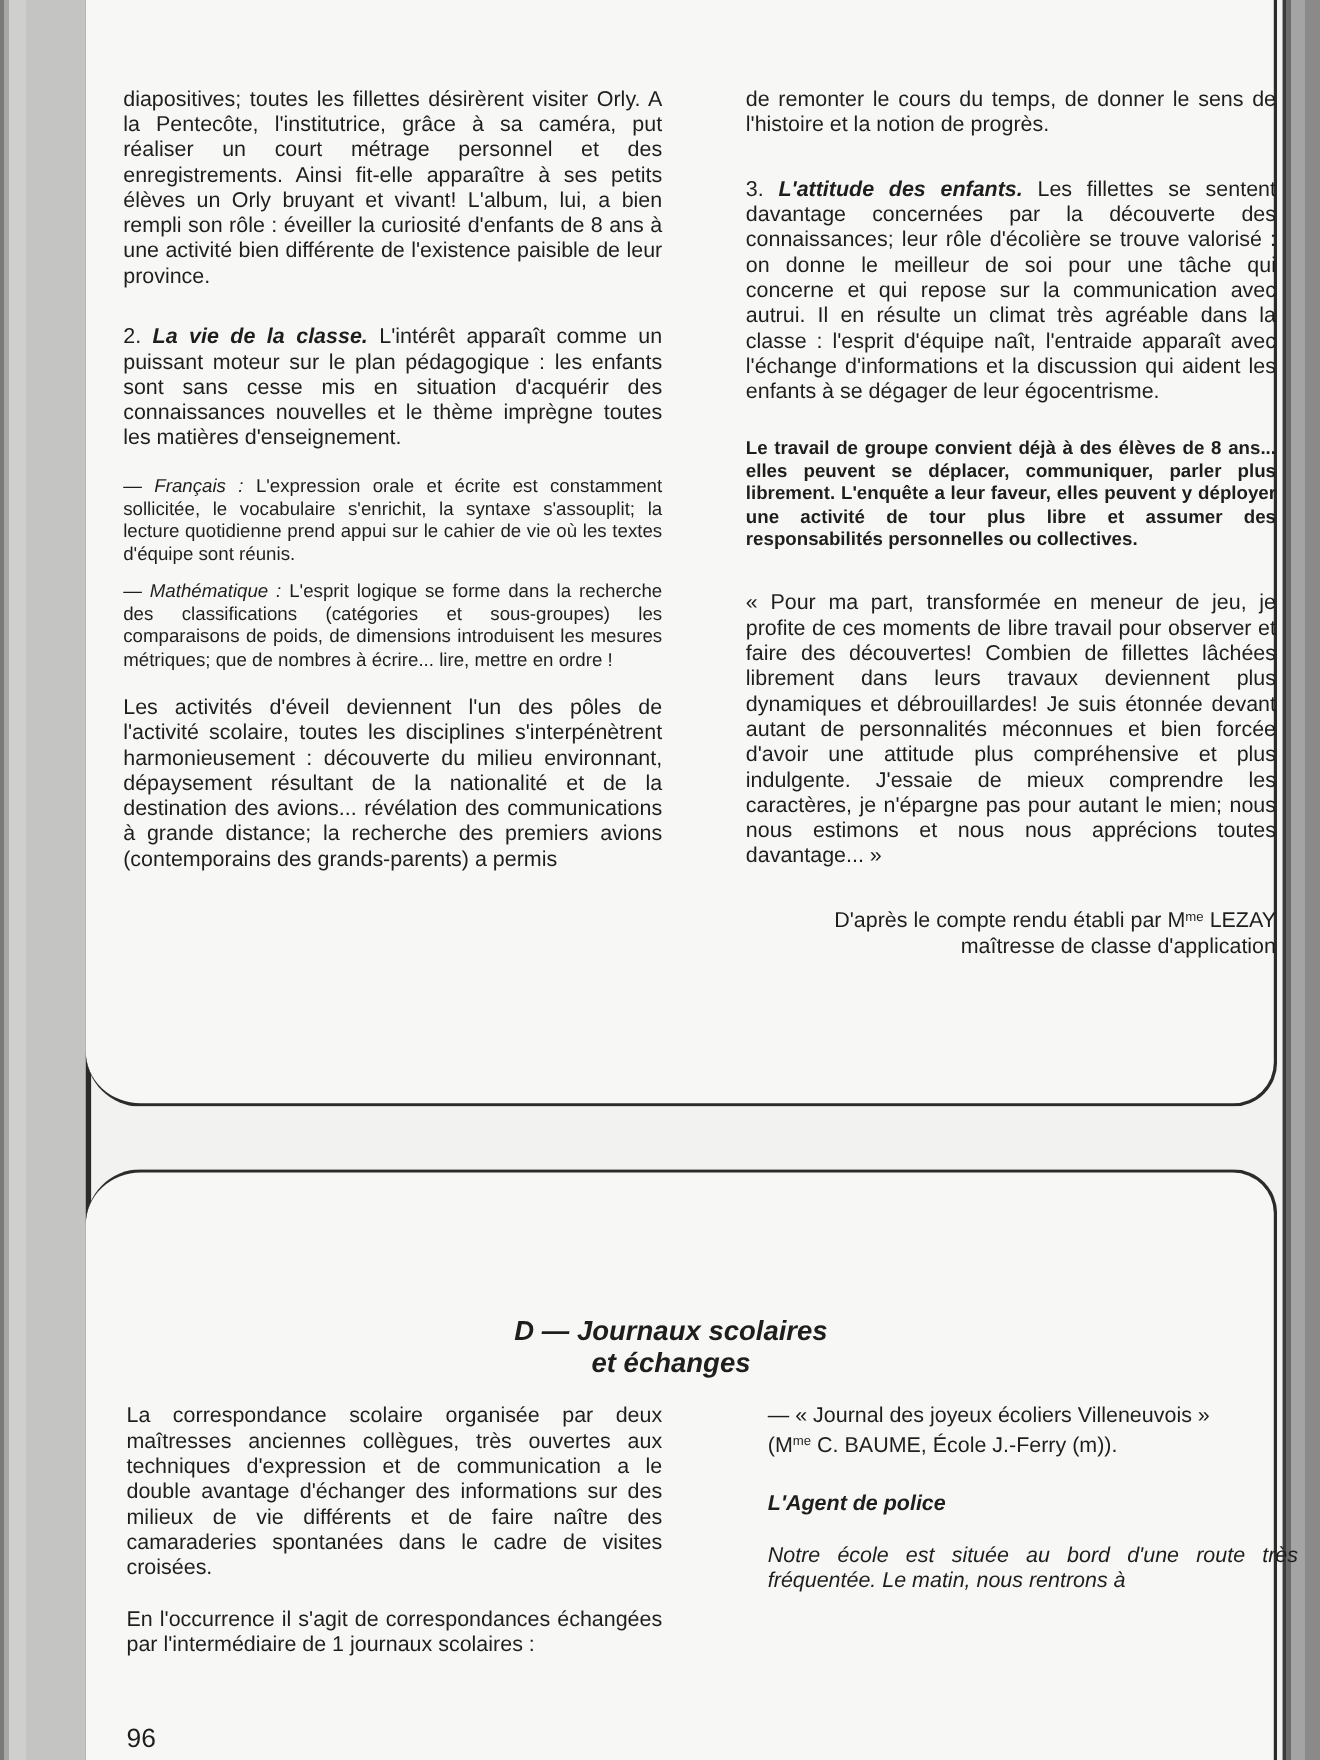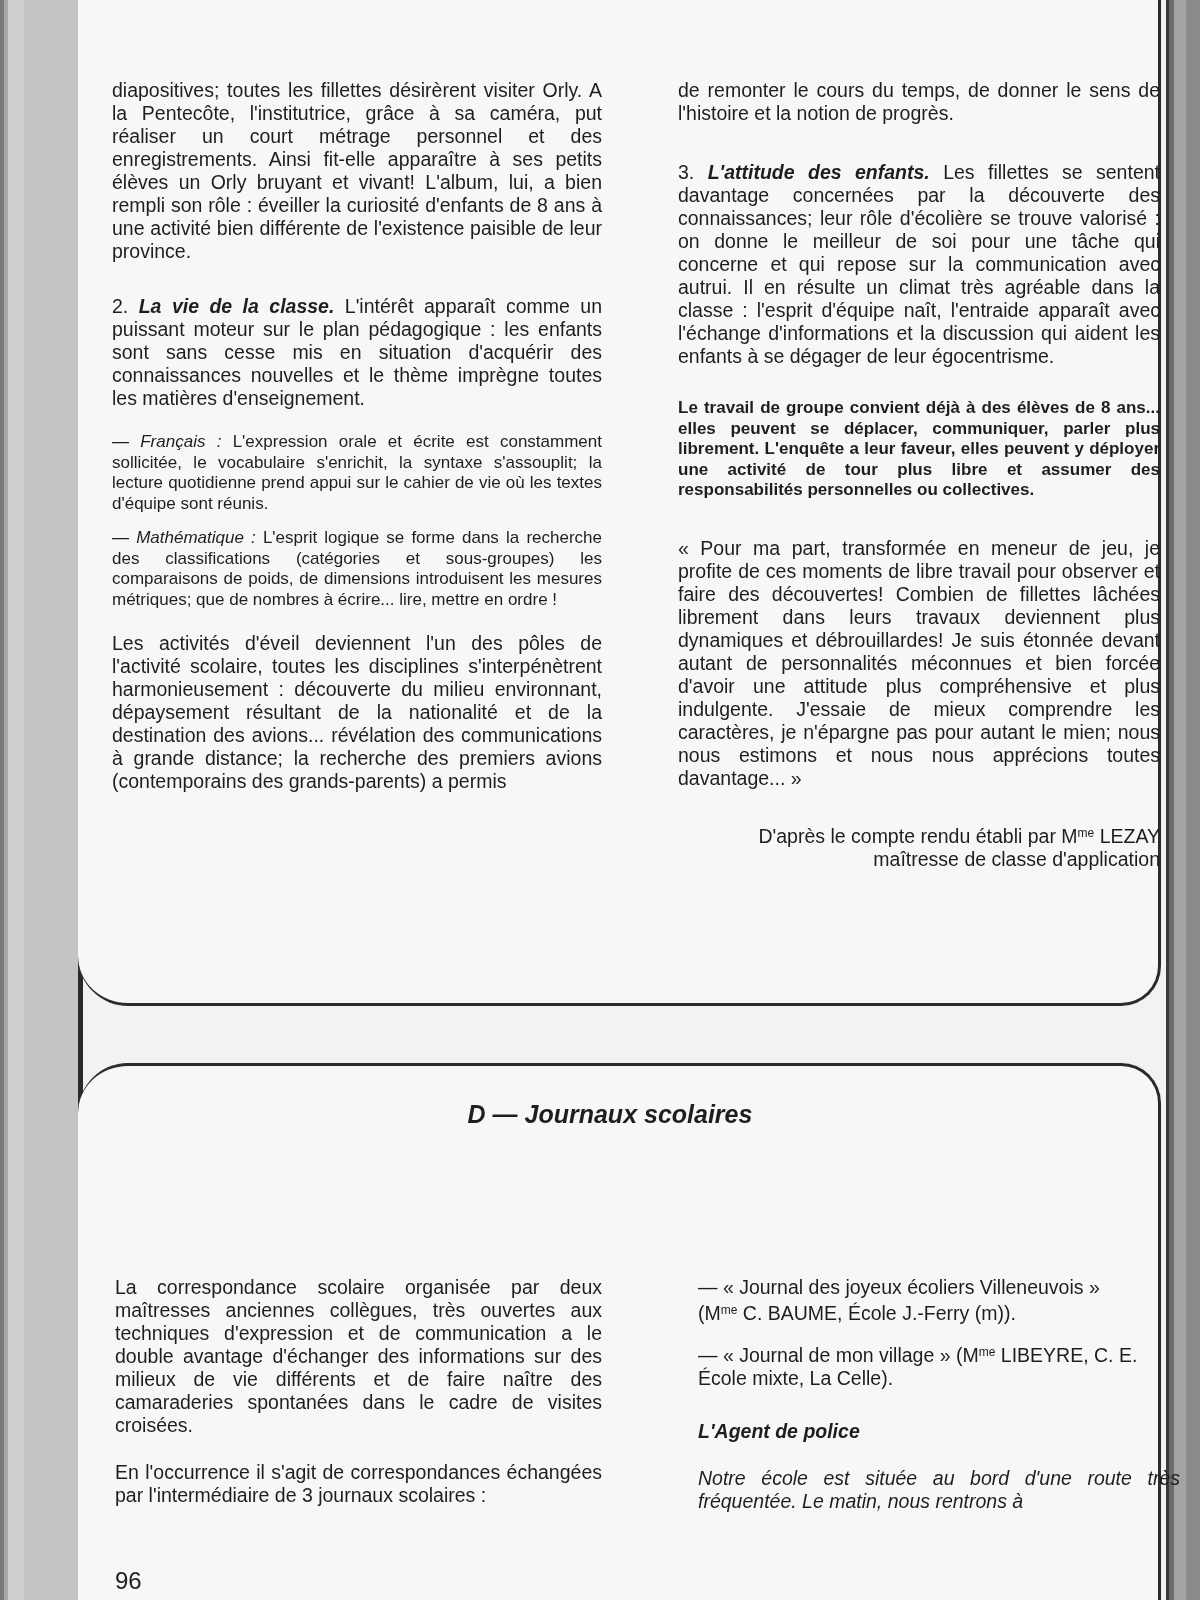--- a/index.html
+++ b/index.html
@@ -34,21 +34,21 @@
   }
   .col p { margin: 0; }
   .small { font-size: 17px; line-height: 20.5px; }
   .gap-l { margin-top: 32px !important; }
   .gap-m { margin-top: 22px !important; }
   .gap-s { margin-top: 14px !important; }
   .bi { font-weight: bold; font-style: italic; }
   .it { font-style: italic; }
   .right { text-align: right; }
   .heading {
-    position: absolute; left: 380px; top: 1100px; width: 460px;
+    position: absolute; left: 380px; top: 1196px; width: 460px;
     text-align: center; font-weight: bold; font-style: italic;
     font-size: 25px; line-height: 29px;
   }
   .page-num { position: absolute; left: 115px; top: 1567px; font-size: 24px; }
   sup { font-size: 12px; vertical-align: 6px; }
 </style>
 </head>
 <body>
 
 <div class="binding"></div>
@@ -87,32 +87,30 @@
   <p class="small" style="margin-top:30px;font-weight:bold;">Le travail de groupe convient déjà à des élèves de 8 ans... elles peuvent se déplacer, communiquer, parler plus librement. L'enquête a leur faveur, elles peuvent y déployer une activité de tour plus libre et assumer des responsabilités personnelles ou collectives.</p>
   <p style="margin-top:36px;">« Pour ma part, transformée en meneur de jeu, je profite de ces moments de libre travail pour observer et faire des découvertes! Combien de fillettes lâchées librement dans leurs travaux deviennent plus dynamiques et débrouillardes! Je suis étonnée devant autant de personnalités méconnues et bien forcée d'avoir une attitude plus compréhensive et plus indulgente. J'essaie de mieux comprendre les caractères, je n'épargne pas pour autant le mien; nous nous estimons et nous nous apprécions toutes davantage... »</p>
   <p class="right" style="margin-top:32px;">
     <span>D'après le compte rendu établi par M</span><sup>me</sup><span> LEZAY</span><br>
     <span>maîtresse de classe d'application</span>
   </p>
 </div>
 
 <div class="heading">
   <div>D — Journaux scolaires</div>
+  <div>et échanges</div>
 </div>
 
 <div class="col" style="left:115px; top:1276px; width:487px;">
   <p>La correspondance scolaire organisée par deux maîtresses anciennes collègues, très ouvertes aux techniques d'expression et de communication a le double avantage d'échanger des informations sur des milieux de vie différents et de faire naître des camaraderies spontanées dans le cadre de visites croisées.</p>
-  <p style="margin-top:24px;">En l'occurrence il s'agit de correspondances échangées par l'intermédiaire de 3 journaux scolaires :</p>
+  <p style="margin-top:24px;">En l'occurrence il s'agit de correspondances échangées par l'intermédiaire de 1 journaux scolaires :</p>
 </div>
 
 <div class="col" style="left:678px; top:1276px; width:482px;margin-left:20px;">
   <p style="text-align:left;">
     <span>— « Journal des joyeux écoliers Villeneuvois »</span><br>
     <span>(M</span><sup>me</sup><span> C. BAUME, École J.-Ferry (m)).</span>
-  </p>
-  <p style="margin-top:16px; text-align:left;">
-    <span>— « Journal de mon village » (M</span><sup>me</sup><span> LIBEYRE, C. E. École mixte, La Celle).</span>
   </p>
   <p class="bi" style="margin-top:30px;">L'Agent de police</p>
   <p class="it" style="margin-top:24px;">Notre école est située au bord d'une route très fréquentée. Le matin, nous rentrons à</p>
 </div>
 
 <div class="page-num">96</div>
 
 </body></html>

